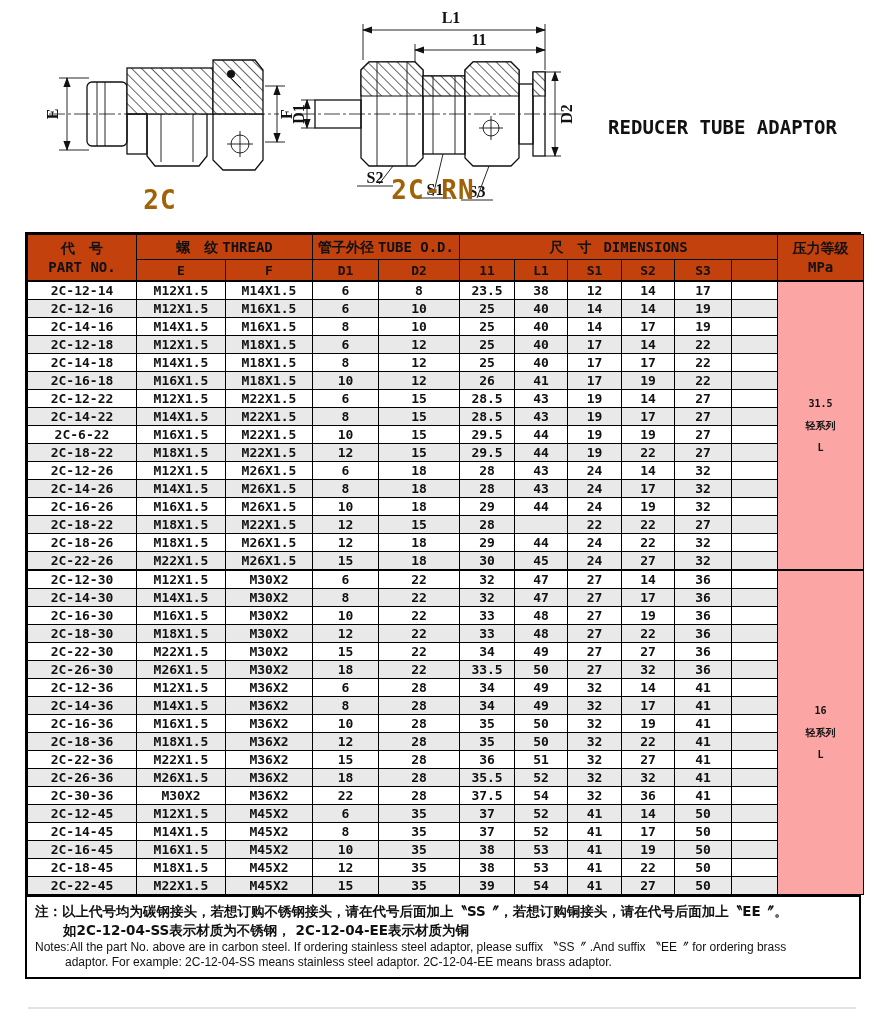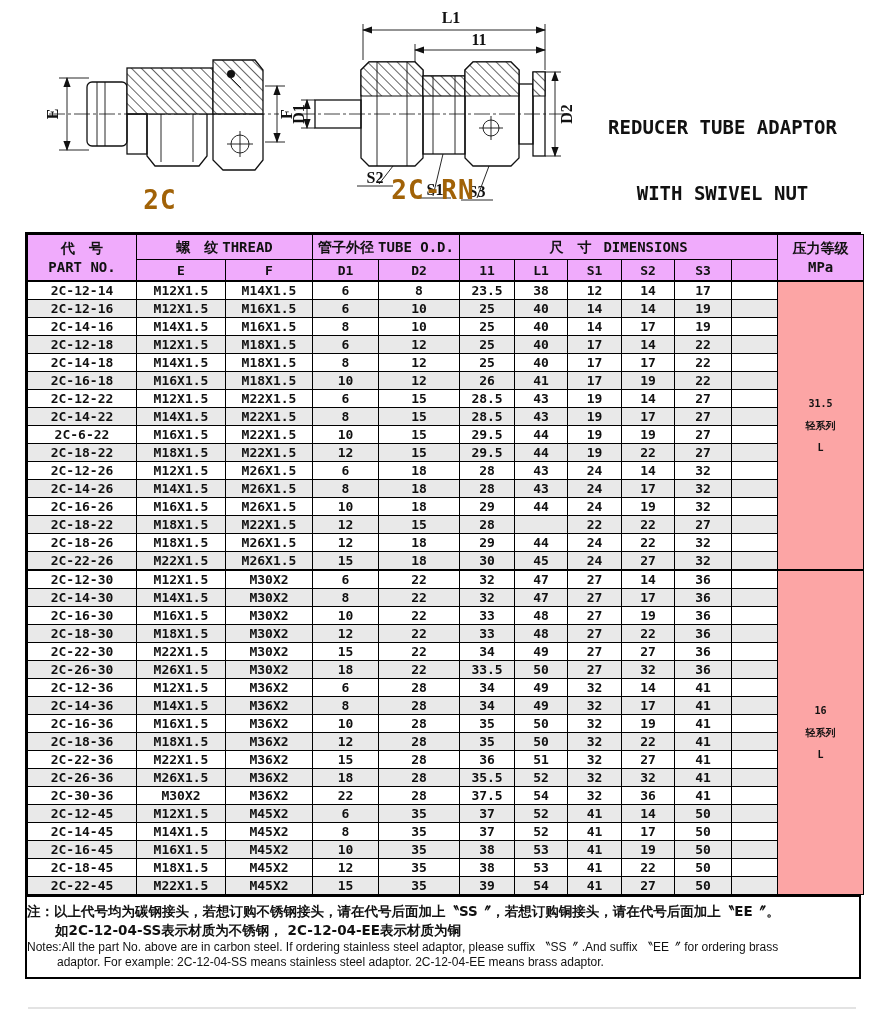--- a/index.html
+++ b/index.html
@@ -20,39 +20,39 @@
   .title-cn{font-family:"DejaVu Sans","Liberation Sans",sans-serif;font-weight:bold;
         font-size:22px;letter-spacing:2px;margin-bottom:16px;}
   .title-en{font-family:"DejaVu Sans Mono","Liberation Mono",monospace;font-weight:bold;
         font-size:19px;margin-bottom:14px;letter-spacing:0px;margin-top:44px;}
 
   
   .sheet{position:absolute;left:25px;top:232px;width:832px;border:2px solid #000;background:#fff;}
   table.spec{width:100%;border-collapse:collapse;table-layout:fixed;}
   table.spec th,table.spec td{border:1px solid #000;padding:0;text-align:center;
         overflow:hidden;white-space:nowrap;}
-  thead th{font-weight:bold;background:#f0abfc;}
+  thead th{font-weight:bold;background:#c2410c;}
   .h-cn{font-family:"DejaVu Sans","Liberation Sans",sans-serif;font-size:14px;font-weight:bold;display:inline-block;}
   .h-en{font-family:"DejaVu Sans Mono","Liberation Mono",monospace;font-size:14px;font-weight:bold;display:inline-block;}
   thead tr.top th{height:24px;}
   thead tr.sub th{height:20px;font-family:"DejaVu Sans Mono","Liberation Mono",monospace;font-size:13px;}
   thead tr.sub th{border-bottom-width:2px;}
   thead th.merged{border-bottom-width:2px;}
   tbody td{height:17px;font-family:"DejaVu Sans Mono","Liberation Mono",monospace;
         font-weight:bold;font-size:13px;line-height:17px;}
   tr.stripe td{background:#e9e9e9;}
   tr.group-start td{border-top-width:2px;}
   td.pressure-cell,th.mpa-head{border-left-width:2px;}
   td.pressure-cell{background:#fca5a5;vertical-align:middle;
         font-family:"DejaVu Sans","Liberation Sans",sans-serif;font-size:10px;font-weight:bold;}
   td.pressure-cell div{line-height:22px;}
   td.pressure-cell .num,td.pressure-cell .ltr{font-family:"DejaVu Sans Mono","Liberation Mono",monospace;}
 
   
-  .notes{border-top:2px solid #000;padding:5px 8px 7px 0;text-align:left;}
+  .notes{border-top:2px solid #000;padding:5px 8px 7px 8px;text-align:left;}
   .note-cn{font-family:"DejaVu Sans","Liberation Sans",sans-serif;font-weight:bold;
         font-size:13.5px;line-height:19px;}
   .note-cn.indent{padding-left:28px;}
   .note-en{font-family:Liberation Sans, sans-serif;font-size:12px;line-height:15px;}
   .note-en.indent{padding-left:30px;}
 
   .bottom-rule{position:absolute;left:28px;top:1007px;width:828px;height:2px;background:#e3e3e3;}
 
   
   .oline{fill:none;stroke:#111;stroke-width:1.3;}
@@ -165,21 +165,20 @@
       <text class="dimtxt" x="142" y="187" text-anchor="middle">S1</text>
       <line class="thin" x1="196" y1="158" x2="184" y2="190"></line>
       <line class="thin" x1="168" y1="192" x2="200" y2="192"></line>
       <text class="dimtxt" x="184" y="189" text-anchor="middle">S3</text>
     </svg>
   </div>
   <div class="draw-caption cap-right">2C-RN</div>
 
   <div class="title-block">
     <div class="title-en">REDUCER TUBE ADAPTOR</div>
-    <div class="title-en">WITH SWIVEL NUT</div>
   </div>
 
   <div class="sheet">
     <table class="spec">
       <colgroup>
         <col style="width:109px">
           <col style="width:89px">
           <col style="width:87px">
         <col style="width:66px">
           <col style="width:81px">

